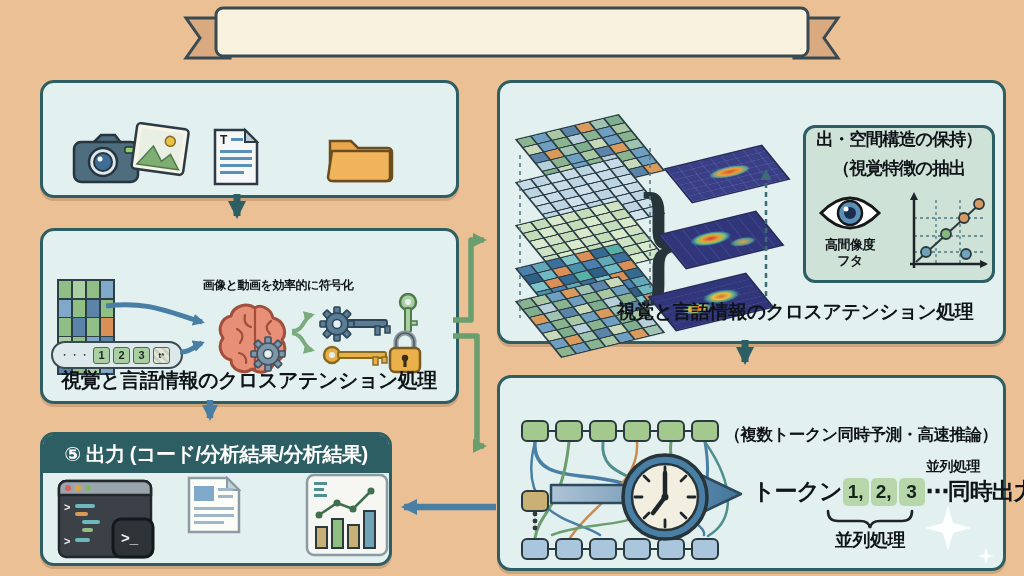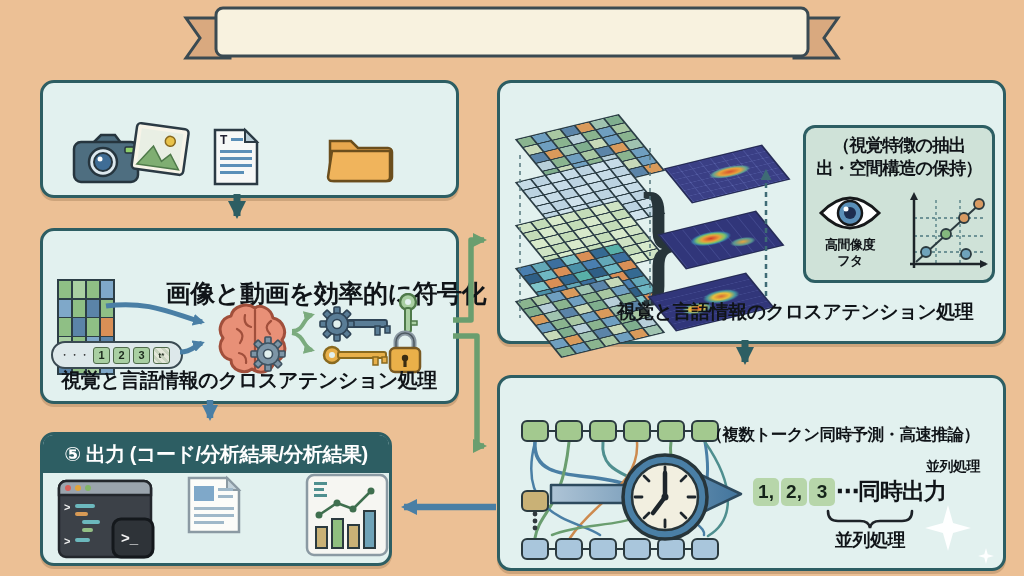--- a/index.html
+++ b/index.html
@@ -367,22 +367,22 @@
         <div style="background: rgb(111, 159, 192);"></div>
         <div style="background: rgb(217, 154, 91);"></div>
         <div style="background: rgb(159, 195, 176);"></div>
       </div>
     <div id="brace">}</div>
     <div class="hm hm1" style="left:173px;top:56px;"></div>
     <div class="hm hm2" style="left:167px;top:122px;"></div>
     <div class="hm hm3" style="left:157px;top:184px;"></div>
 
     <div id="subbox">
+      <div class="subnote">出・空間構造の保持）</div>
       <div class="subnote" style="margin-top:6px;">（視覚特徴の抽出</div>
-      <div class="subnote">出・空間構造の保持）</div>
       <svg class="absdiv" style="left:12px;top:64px;" width="64" height="42" viewBox="0 0 64 42">
         <path d="M3,21 Q32,-9 61,21 Q32,51 3,21 Z" fill="#fff" stroke="#16181a" stroke-width="3"></path>
         <circle cx="32" cy="21" r="12" fill="#5a8fb8" stroke="#16181a" stroke-width="2.5"></circle>
         <circle cx="32" cy="21" r="6" fill="#1d2d4f"></circle>
         <circle cx="28" cy="17" r="2.5" fill="#fff"></circle>
       </svg>
       <div class="cap" style="left:4px;top:108px;width:80px;font-size:13px;">高間像度</div>
       <div class="cap" style="left:4px;top:124px;width:80px;font-size:13px;">フタ</div>
       <svg class="absdiv" style="left:96px;top:62px;" width="88" height="88" viewBox="0 0 88 88">
         <g stroke="#4f7a80" stroke-width="1.3" stroke-dasharray="3,3">
@@ -423,21 +423,21 @@
         <div style="background: rgb(217, 143, 86);"></div>
         <div style="background: rgb(169, 207, 162);"></div>
         <div style="background: rgb(143, 191, 133);"></div>
         <div style="background: rgb(127, 168, 201);"></div>
         <div style="background: rgb(91, 132, 168);"></div>
         <div style="background: rgb(91, 132, 168);"></div>
         <div style="background: rgb(143, 191, 133);"></div>
         <div style="background: rgb(169, 207, 162);"></div>
         <div style="background: rgb(127, 168, 201);"></div>
       </div>
-    <div class="cap" style="left:70px;top:46px;width:330px;font-size:25px;margin-left:48px;">画像と動画を効率的に符号化</div>
+    <div class="cap" style="left:70px;top:46px;width:330px;font-size:12px;">画像と動画を効率的に符号化</div>
     <div id="tokenpill">
       <span id="tok-dots">・・・</span>
       <span class="tok">1</span>
       <span class="tok">2</span>
       <span class="tok">3</span>
       <span class="tok striped">t*</span>
     </div>
     <svg class="absdiv" style="left:172px;top:70px;" width="82" height="80" viewBox="0 0 82 80">
       <path d="M40,7 c-8,-6 -22,-2 -24,8 c-10,2 -14,14 -8,22 c-6,8 -2,20 8,22 c0,10 13,15 21,9 c8,6 20,3 22,-7 c10,-2 14,-14 8,-22 c6,-8 1,-20 -9,-22 c-2,-10 -13,-14 -18,-10 z" fill="#e89077" stroke="#a14f3b" stroke-width="3" stroke-linejoin="round"></path>
       <path d="M40,9 V69 M22,28 q9,5 3,14 M30,14 q-2,10 6,12 M56,20 q-8,6 -1,13 M58,44 q-9,3 -5,12 M24,52 q8,2 7,10" fill="none" stroke="#a14f3b" stroke-width="2.2" stroke-linecap="round"></path>
@@ -556,23 +556,24 @@
           <line x1="69" y1="46" x2="76" y2="46"></line>
         <line x1="25" y1="25" x2="30" y2="30"></line>
           <line x1="62" y1="62" x2="67" y2="67"></line>
         <line x1="67" y1="25" x2="62" y2="30"></line>
           <line x1="30" y1="62" x2="25" y2="67"></line>
       </g>
       <line x1="46" y1="46" x2="46" y2="22" stroke="#1d252b" stroke-width="4.5" stroke-linecap="round"></line>
       <line x1="46" y1="46" x2="34" y2="62" stroke="#1d252b" stroke-width="4.5" stroke-linecap="round"></line>
       <circle cx="46" cy="46" r="3.5" fill="#1d252b"></circle>
     </svg>
-    <div class="cap" style="left:204px;top:46px;width:278px;font-size:16.5px;z-index:5;">（複数トークン同時予測・高速推論）</div>
+    <div class="cap" style="left:222px;top:46px;width:278px;font-size:16.5px;z-index:5;">（複数トークン同時予測・高速推論）</div>
     <div class="cap" style="left:408px;top:80px;width:90px;font-size:14px;z-index:5;">並列処理</div>
     <div id="tokenline">
+      <span class="bigtxt">トークン</span>
       <span class="mtok">1,</span>
       <span class="mtok">2,</span>
       <span class="mtok">3</span>
       <span class="bigtxt">⋯同時出力</span>
     </div>
     <svg class="absdiv" style="left:326px;top:131px;z-index:5;" width="88" height="22" viewBox="0 0 88 22">
       <path d="M2,2 Q2,12 12,12 H34 Q43,12 44,19 Q45,12 54,12 H76 Q86,12 86,2" fill="none" stroke="#1d2328" stroke-width="2.6" stroke-linecap="round"></path>
     </svg>
     <div class="cap" style="left:318px;top:150px;width:104px;font-size:18px;z-index:5;">並列処理</div>
   </div>

